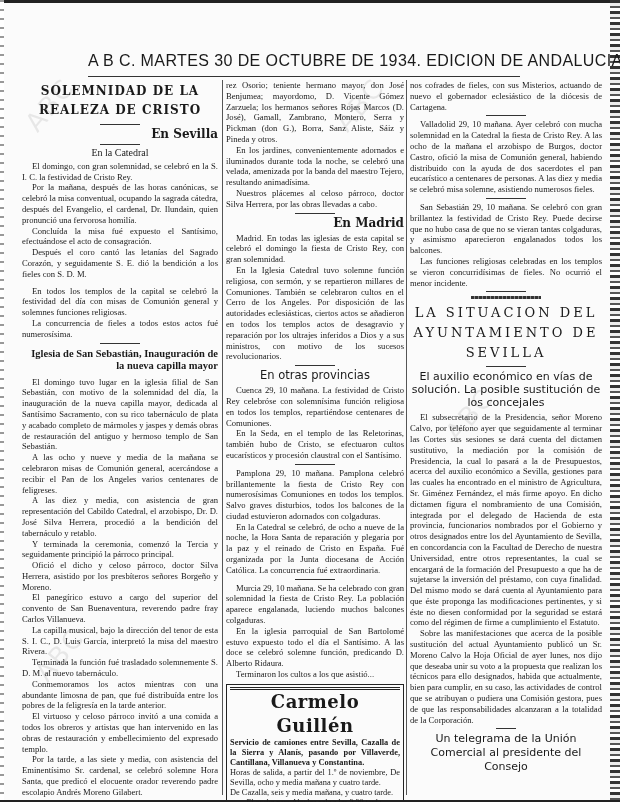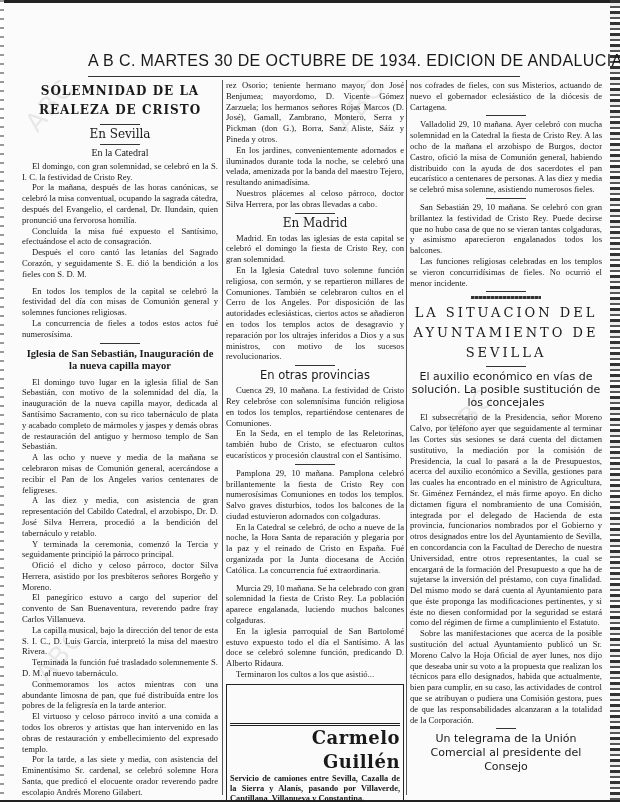--- a/index.html
+++ b/index.html
@@ -15,35 +15,35 @@
             letter-spacing:0.4px; font-family:Liberation Sans, sans-serif; white-space:nowrap; }
   .header-rule { position:absolute; left:88px; top:76px; width:432px; height:1px; background:#333; }
   .col { position:absolute; top:80px; font-family:"Liberation Serif", serif; font-size:8.6px;
          line-height:10.8px; text-align:justify; }
   .col1 { left:22px; width:196px; }
   .col2 { left:226px; width:178px; }
   .col3 { left:410px; width:192px; }
   .vrule { position:absolute; top:80px; width:1px; height:715px; background:#555; }
   .head-big { font-family:"DejaVu Serif", serif; font-weight:bold; font-size:12px; line-height:19px;
               text-align:center; letter-spacing:1px; margin:2px 12px 4px; }
-  .head-med { font-family:"DejaVu Serif", serif; font-weight:normal; font-size:10.5px;
-              text-align:center; margin:3px 0; line-height:13px; }
+  .head-med { font-family:"DejaVu Serif", serif; font-weight:bold; font-size:10.5px;
+              text-align:right; margin:3px 0; line-height:13px; }
   .head-sub { font-family:"Liberation Serif", serif; font-size:10px; text-align:center; margin:3px 0 2px; }
   .head-serif-bold { font-family:"Liberation Serif", serif; font-weight:bold; font-size:10.5px;
-                     text-align:center; line-height:12.5px; margin:4px 0; }
+                     text-align:right; line-height:12.5px; margin:4px 0; }
   .head-spaced { font-family:"DejaVu Serif", serif; font-size:13px; text-align:center;
                  letter-spacing:3px; line-height:20px; margin:2px 0; }
   .head-sans { font-family:"DejaVu Sans", sans-serif; font-size:11.5px; line-height:13px;
                text-align:center; margin:3px 0; }
   .rule-short { width:40px; height:1px; background:#333; margin:3px auto; }
   .rule-orn { width:70px; height:3px; margin:4px auto; background:repeating-linear-gradient(90deg,#333 0 3px,#888 3px 4px); }
   p { margin:0; text-indent:10px; }
   .ad-box { border:1px solid #222; margin:4px 0; padding:2px 3px; }
-  .ad-title { font-family:"DejaVu Serif", serif; font-weight:bold; font-size:18px; text-align:right;
-              letter-spacing:0.5px; line-height:24px; border-top:3px double #222;margin-top:36px; }
+  .ad-title { font-family:"DejaVu Serif", serif; font-weight:bold; font-size:18px; text-align:center;
+              letter-spacing:0.5px; line-height:24px; border-top:3px double #222; }
   .ad-text { font-size:8.4px; line-height:10px; font-weight:bold; }
   .ad-center { text-align:center; font-size:8px; line-height:9.5px; font-weight:bold; }
   .watermark { position:absolute; font-family:"DejaVu Sans", sans-serif; font-size:26px; color:rgba(0,0,0,0.08);
                transform:rotate(-50deg); letter-spacing:2px; }
 </style>
 </head>
 <body>
 
 <div class="border-top"></div>
 <div class="border-left"></div>

